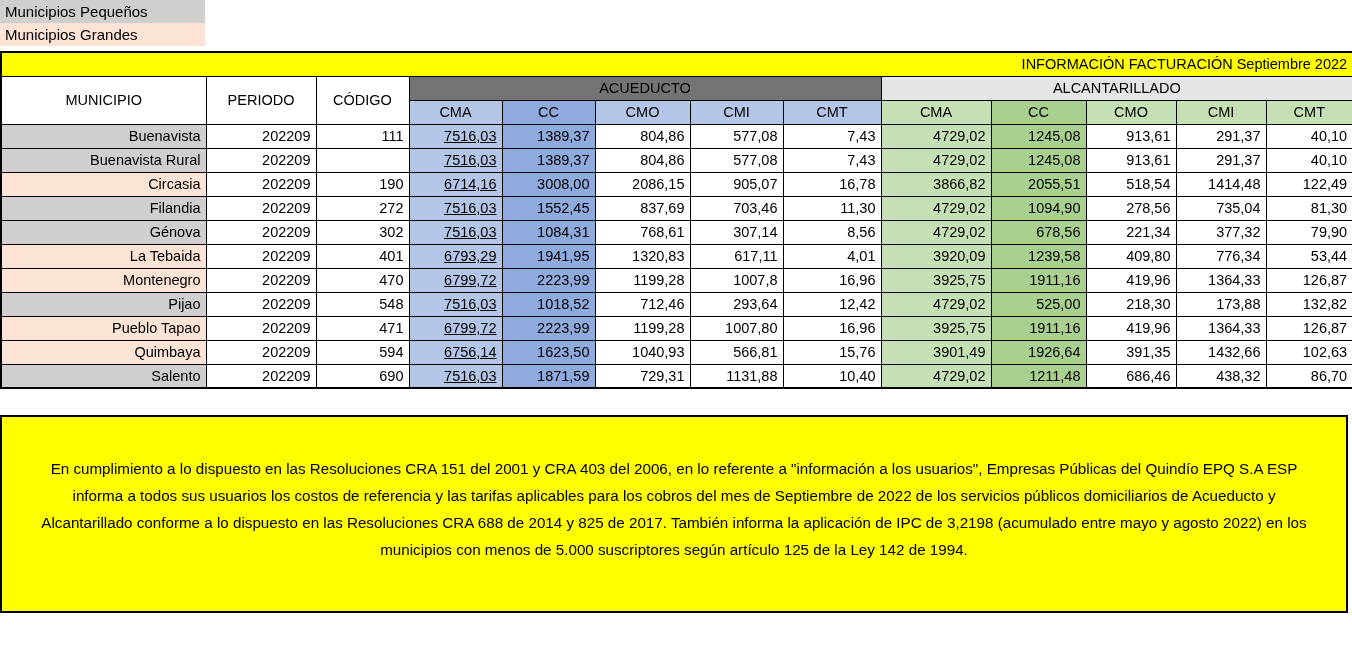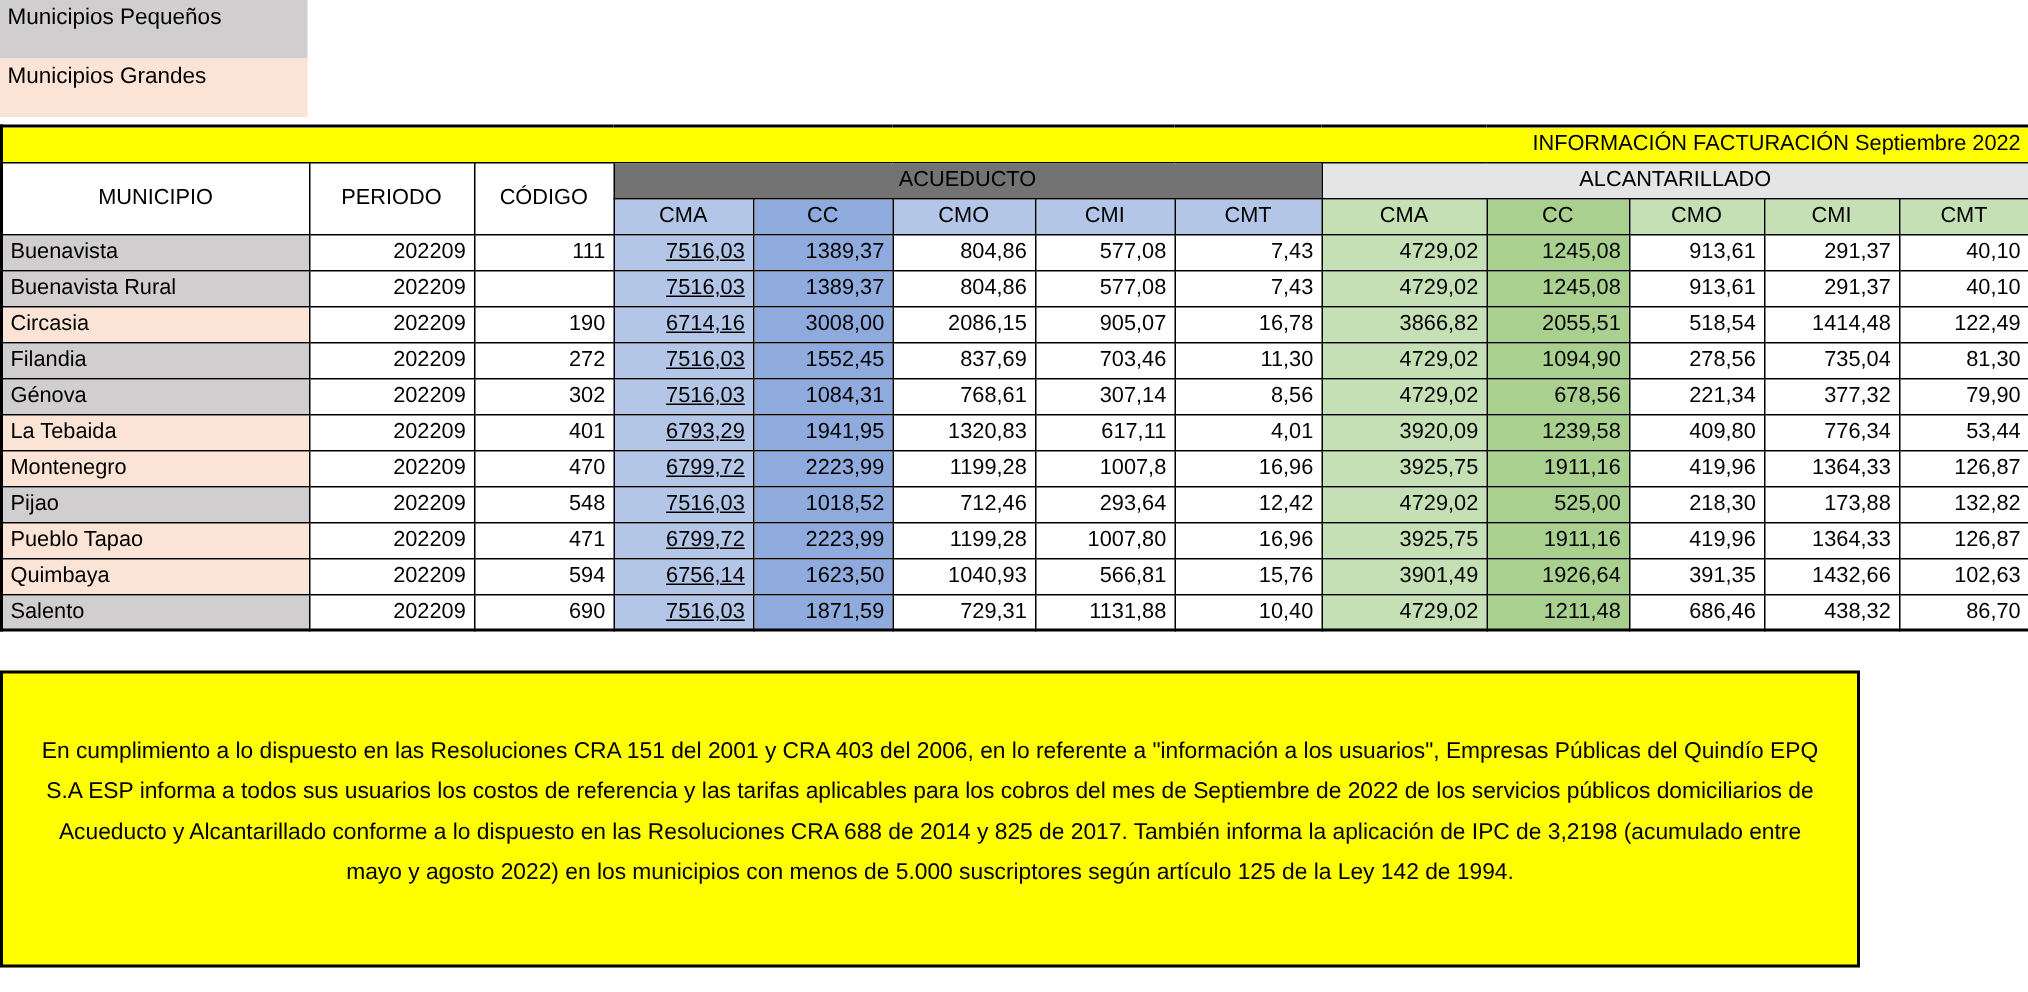--- a/index.html
+++ b/index.html
@@ -13,21 +13,21 @@
     font-family: "Liberation Sans", sans-serif;
     color: #000000;
     overflow: hidden;
   }
 
   
   #legend {
     width: 205px;
   }
   .legend-row {
-    height: 39px;
+    height: 23px;
     line-height: 23px;
     font-size: 15px;
     padding-left: 5px;
     box-sizing: border-box;
     white-space: nowrap;
   }
   .legend-small { background: #d0cece; }
   .legend-large { background: #fbe4d5; }
 
   
@@ -80,40 +80,40 @@
 
   .rowhead-cell {
     text-align: center;
     font-weight: bold;
     font-size: 15.5px;
     vertical-align: middle;
     background: #ffffff;
   }
 
   td.muni {
-    text-align: left;
+    text-align: right;
     font-size: 15px;
   }
   td.num {
     text-align: right;
   }
 
   tr.small-muni td.muni { background: #d0cece; }
   tr.large-muni td.muni { background: #fbe4d5; }
 
   td.cma-acu { background: #b4c6e7; text-decoration: underline; }
   td.cc-acu  { background: #8faadc; margin-left: 44px; }
   td.cma-alc { background: #c5e0b4; }
   td.cc-alc  { background: #a9d08e; }
   td.plain   { background: #ffffff; }
 
   
   #footer-notice {
     margin-top: 26px;
-    width: 1240px;
+    width: 1348px;
     height: 198px;
     background: #ffff00;
     border: 2px solid #000;
     box-sizing: border-box;
     display: flex;
     align-items: flex-start;
     justify-content: center;
     padding: 38px 18px 0 18px;
   }
   #footer-text {

